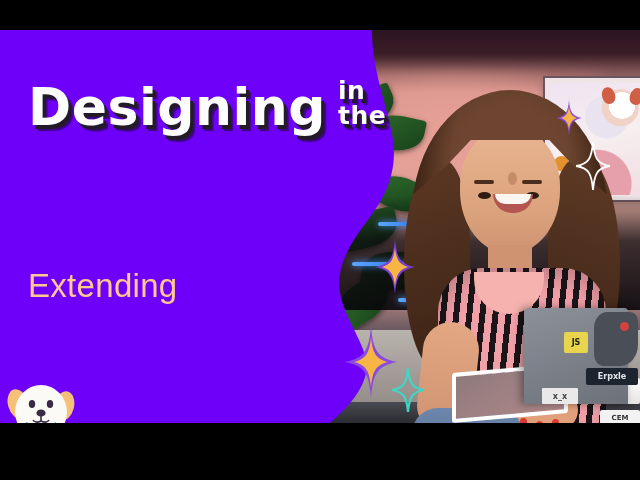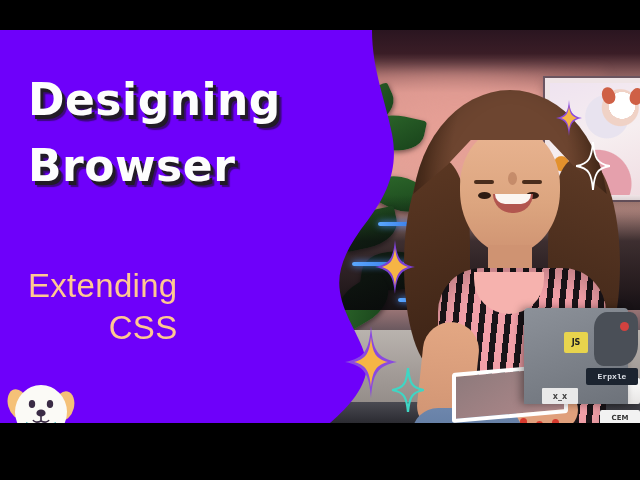--- a/index.html
+++ b/index.html
@@ -74,35 +74,35 @@
     background:linear-gradient(180deg,#6d86ac,#4f6a92);}
 
   
   .laptop{position:absolute;left:524px;top:278px;width:104px;height:96px;
     background:linear-gradient(160deg,#8c9199,#6d727a);border-radius:4px 4px 0 0;
     box-shadow:-3px 0 8px rgba(0,0,0,.4);}
   .sticker{position:absolute;border-radius:2px;font-family:"DejaVu Sans",sans-serif;
     font-size:8px;display:flex;align-items:center;justify-content:center;font-weight:bold;}
   .st-js{left:40px;top:24px;width:24px;height:21px;background:#e8d44d;color:#222;}
   .st-shape{left:70px;top:4px;width:44px;height:54px;background:#4a4f57;border-radius:30% 18% 40% 22%;}
-  .st-erp{left:62px;top:60px;width:52px;height:17px;background:#1c2430;color:#dfe3ea;font-size:8px;font-family:Liberation Mono, monospace;}
+  .st-erp{left:62px;top:60px;width:52px;height:17px;background:#1c2430;color:#dfe3ea;font-size:8px;}
   .st-cem{left:76px;top:82px;width:40px;height:15px;background:#f2f2f2;color:#333;font-size:7px;margin-top:20px;}
   .st-face{left:18px;top:80px;width:36px;height:16px;background:#e9e9e9;color:#444;font-size:8px;border-radius:1px;}
   .st-dot{position:absolute;left:96px;top:14px;width:9px;height:9px;border-radius:50%;background:#d2423f;}
   .tablet{position:absolute;left:452px;top:338px;width:108px;height:42px;border:4px solid #fff;border-radius:3px;
     background:linear-gradient(150deg,#8e7a7c,#b0888a);transform:skewY(-5deg);}
 
   
   .purple-shape{position:absolute;left:0;top:0;width:640px;height:393px;}
 
   
   .title-wrap{position:absolute;left:28px;top:48px;width:360px;}
   .t-line{font-family:"DejaVu Sans",sans-serif;font-weight:bold;color:#fdfdfd;
     letter-spacing:.5px;line-height:1.0;text-shadow:3px 4px 0 #221b27, 5px 6px 1px rgba(20,14,24,.55);}
-  .t-main{font-size:44px;}
+  .t-main{font-size:52px;}
   .t-small{font-size:25px;}
   .row1{display:flex;align-items:flex-end;gap:12px;}
   .subtitle{position:absolute;left:28px;top:235px;color:#ffc891;
     font-family:"Liberation Sans",sans-serif;font-size:33px;line-height:1.28;letter-spacing:.3px;text-align:right;}
 
   
   .mascot{position:absolute;left:4px;top:352px;width:78px;height:71px;}
 
   
   .sparkle{position:absolute;}
@@ -210,27 +210,26 @@
     </svg>
 
     <svg class="sparkle" style="left:556px;top:70px;" width="26" height="36">
       <path d="M13,0 C14,12 16,16 26,18 C16,20 14,24 13,36 C12,24 10,20 0,18 C10,16 12,12 13,0 Z" fill="#8A49E0"></path>
       <path d="M13,6 C13.8,13 15.4,16 21,18 C15.4,20 13.8,23 13,30 C12.2,23 10.6,20 5,18 C10.6,16 12.2,13 13,6 Z" fill="#F6B545"></path>
     </svg>
 
     <div class="title-wrap">
       <div class="row1">
         <span class="t-line t-main">Designing</span>
+        <span class="t-line t-small" style="padding-bottom:5px;">in the</span>
       </div>
-      <div class="t-line t-main" style="margin-top:22px;">Browser</div>
     </div>
 
     <div class="subtitle">
       <div>Extending</div>
-      <div>CSS</div>
     </div>
 
     <svg class="mascot" viewBox="0 0 78 71">
       <ellipse cx="14" cy="22" rx="10" ry="15" fill="#F5C178" transform="rotate(-16 14 22)"></ellipse>
       <ellipse cx="60" cy="24" rx="10" ry="15" fill="#F5C178" transform="rotate(14 60 24)"></ellipse>
       <ellipse cx="37" cy="30" rx="26" ry="27" fill="#FBFAF6"></ellipse>
       <ellipse cx="37" cy="60" rx="28" ry="22" fill="#FBFAF6"></ellipse>
       <ellipse cx="28" cy="22" rx="3.2" ry="4" fill="#3A2B45"></ellipse>
       <ellipse cx="46" cy="22" rx="3.2" ry="4" fill="#3A2B45"></ellipse>
       <ellipse cx="37" cy="31" rx="4.6" ry="3.6" fill="#3A2B45"></ellipse>

